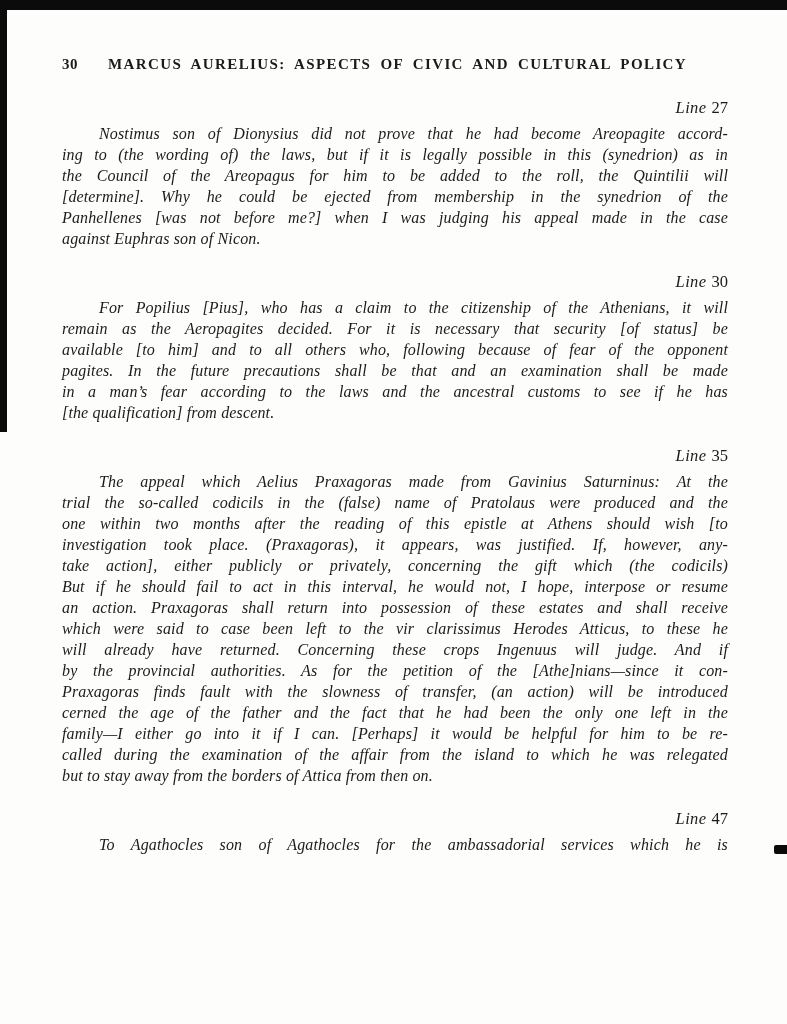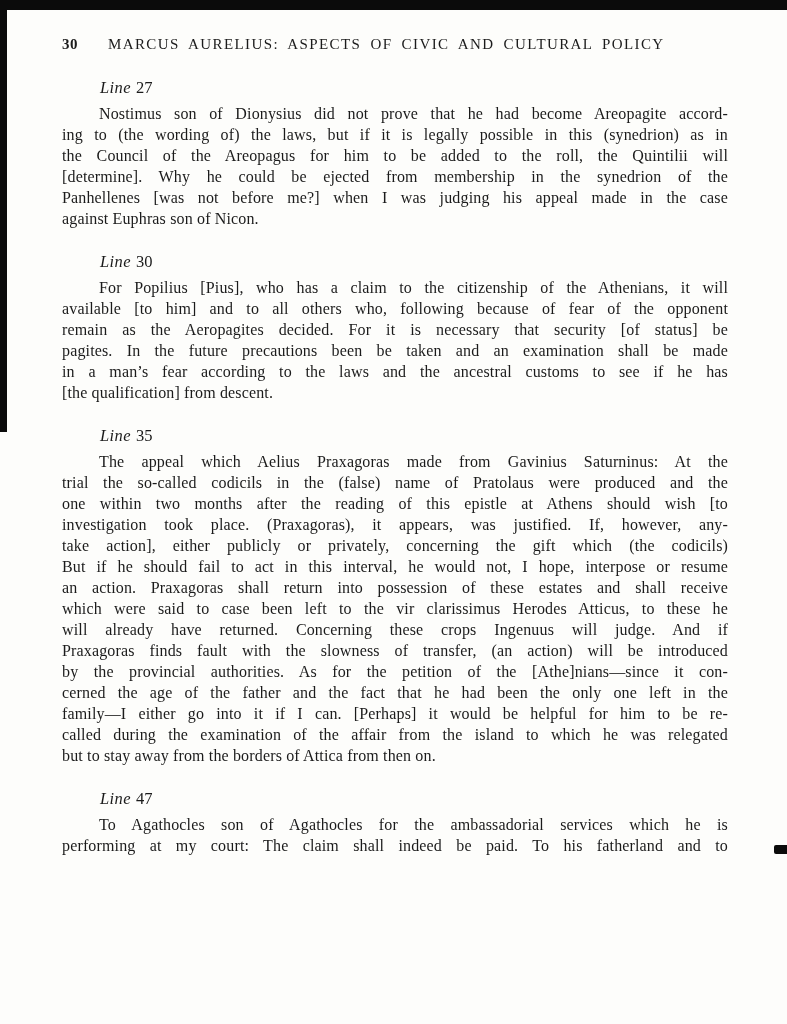--- a/index.html
+++ b/index.html
@@ -4,45 +4,45 @@
 <style>
   html, body { margin: 0; padding: 0; }
   body {
     width: 787px; height: 1024px;
     background: #fdfdfb;
     font-family: "Liberation Serif", "DejaVu Serif", serif;
     color: #1b1b1b;
     position: relative;
     overflow: hidden;
   }
-  .page { padding: 36px 59px 0 62px; position: relative; }
+  .page { padding: 56px 59px 0 62px; position: relative; }
 
   
   .artifact { position: absolute; background: #0b0b0b; }
   .artifact.top  { left: 0; top: 0; width: 787px; height: 10px; }
   .artifact.left { left: 0; top: 0; width: 7px; height: 432px; }
   .artifact.right{ right: 0; top: 845px; width: 13px; height: 9px; border-radius: 2px 0 0 2px; }
 
   .header {
     display: flex; align-items: baseline;
     font-size: 15px; letter-spacing: 1.4px;
     margin-bottom: 24px; white-space: nowrap;
   }
   .page-num { margin-right: 30px; font-weight: 600; letter-spacing: 0.5px; }
-  .page-title { word-spacing: 4px; }
+  .page-title { word-spacing: 4px; font-weight: bold; }
 
   .section-heading {
     font-size: 16.5px; line-height: 21px;
-    margin: 22px 0 5px 0; padding-left: 38px;
+    margin: 22px 0 5px 0; padding-left: 38px; text-align: right;
   }
   .section-heading .hword { font-style: italic; letter-spacing: 0.4px; }
   .section-heading .hnum  { font-style: normal; margin-left: 5px; }
   .section-heading:first-of-type { margin-top: 0; }
 
-  .para { margin: 0; }
+  .para { margin: 0; font-style: italic; }
   .para .line {
     font-size: 16px; line-height: 21px;
     letter-spacing: 0.15px;
     text-align: justify;
     text-align-last: justify;
     -moz-text-align-last: justify;
   }
   .para .line.first { padding-left: 37px; }
   .para .line.last  { text-align-last: left; -moz-text-align-last: left; }
 </style>
@@ -70,49 +70,48 @@
     <div class="line">[determine]. Why he could be ejected from membership in the synedrion of the</div>
     <div class="line">Panhellenes [was not before me?] when I was judging his appeal made in the case</div>
     <div class="line last">against Euphras son of Nicon.</div>
   </div>
 
   <div class="section-heading">
     <span class="hword">Line</span><span class="hnum">30</span>
   </div>
   <div class="para">
     <div class="line first">For Popilius [Pius], who has a claim to the citizenship of the Athenians, it will</div>
+    <div class="line">remain as the Aeropagites decided. For it is necessary that security [of status] be</div>
     <div class="line">available [to him] and to all others who, following because of fear of the opponent</div>
-    <div class="line">remain as the Aeropagites decided. For it is necessary that security [of status] be</div>
-    <div class="line">pagites. In the future precautions been be taken and an examination shall be made</div>
+    <div class="line">pagites. In the future precautions shall be that and an examination shall be made</div>
     <div class="line">in a man’s fear according to the laws and the ancestral customs to see if he has</div>
     <div class="line last">[the qualification] from descent.</div>
   </div>
 
   <div class="section-heading">
     <span class="hword">Line</span><span class="hnum">35</span>
   </div>
   <div class="para">
     <div class="line first">The appeal which Aelius Praxagoras made from Gavinius Saturninus: At the</div>
     <div class="line">trial the so-called codicils in the (false) name of Pratolaus were produced and the</div>
     <div class="line">one within two months after the reading of this epistle at Athens should wish [to</div>
     <div class="line">investigation took place. (Praxagoras), it appears, was justified. If, however, any-</div>
     <div class="line">take action], either publicly or privately, concerning the gift which (the codicils)</div>
     <div class="line">But if he should fail to act in this interval, he would not, I hope, interpose or resume</div>
     <div class="line">an action. Praxagoras shall return into possession of these estates and shall receive</div>
     <div class="line">which were said to case been left to the vir clarissimus Herodes Atticus, to these he</div>
     <div class="line">will already have returned. Concerning these crops Ingenuus will judge. And if</div>
+    <div class="line">by the provincial authorities. As for the petition of the [Athe]nians—since it con-</div>
     <div class="line">Praxagoras finds fault with the slowness of transfer, (an action) will be introduced</div>
-    <div class="line">by the provincial authorities. As for the petition of the [Athe]nians—since it con-</div>
     <div class="line">cerned the age of the father and the fact that he had been the only one left in the</div>
     <div class="line">family—I either go into it if I can. [Perhaps] it would be helpful for him to be re-</div>
     <div class="line">called during the examination of the affair from the island to which he was relegated</div>
     <div class="line last">but to stay away from the borders of Attica from then on.</div>
   </div>
 
   <div class="section-heading">
     <span class="hword">Line</span><span class="hnum">47</span>
   </div>
   <div class="para">
     <div class="line first">To Agathocles son of Agathocles for the ambassadorial services which he is</div>
-    <div class="line">performing at my court: The claim shall indeed be paid. To his fatherland and to</div>
   </div>
 
 </div>
 
 </body></html>

